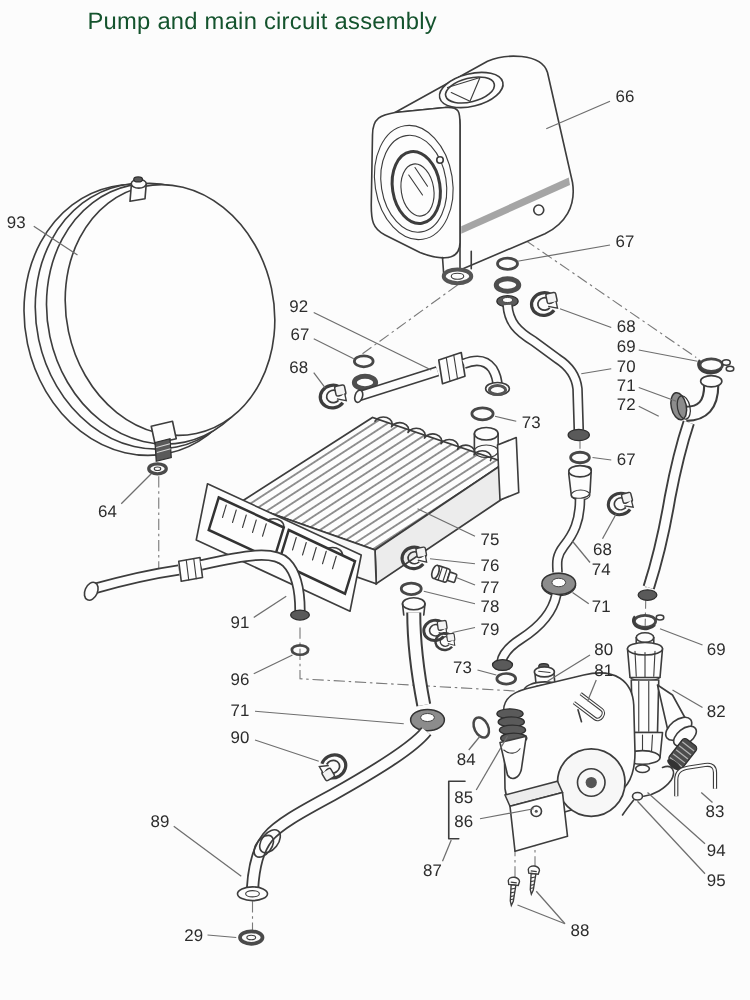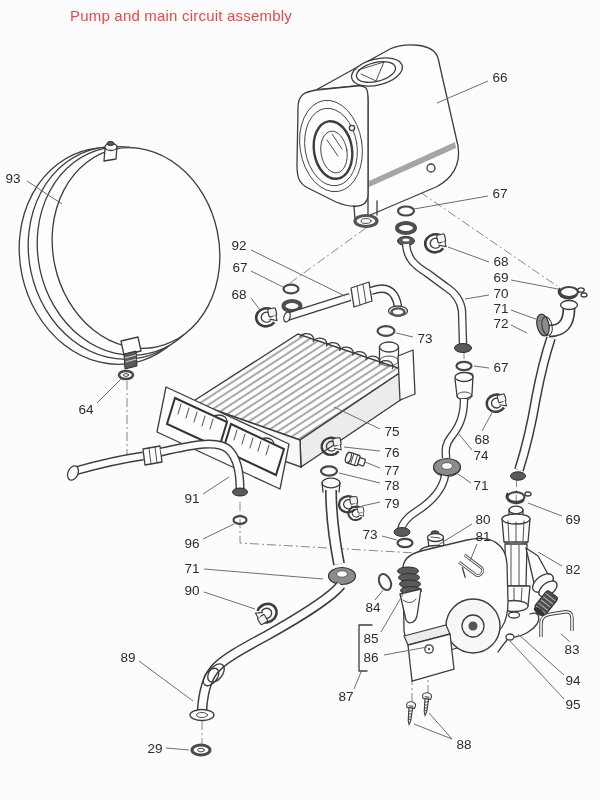--- a/index.html
+++ b/index.html
@@ -1,18 +1,18 @@
 <!DOCTYPE html>
 <html style="--background: #fcfcfc; --ink: #3d3d3d; --leader: #6e6e6e; --label: #2c2c2c; --shade_dark: #5a5a5a; --shade_mid: #8f8f8f; --shade_light: #ececec;"><head>
 <meta charset="utf-8">
 <style>
   html,body{margin:0;padding:0;background:#e9e9e9;}
   #page{position:relative;width:600px;height:800px;background:var(--bg,#fcfcfc);overflow:hidden;
         font-family:"Liberation Sans",sans-serif;}
-  #title{position:absolute;left:70px;top:7px;font-size:15px;color:#ef4444;letter-spacing:.2px;}
+  #title{position:absolute;left:70px;top:7px;font-size:19px;color:#14532d;letter-spacing:.2px;}
   svg{position:absolute;left:0;top:0;}
   .ln{fill:none;stroke:#3d3d3d;stroke-width:1.3;stroke-linecap:round;stroke-linejoin:round;}
   .thin{stroke-width:.9;}
   .fw{fill:#fdfdfd;stroke:#3d3d3d;stroke-width:1.3;stroke-linejoin:round;}
   .tube{fill:none;stroke:#3d3d3d;stroke-linecap:butt;stroke-linejoin:round;}
   .oring{fill:none;stroke:#474747;stroke-width:2.2;}
   .gasket{fill:none;stroke:#4e4e4e;stroke-width:4;}
   .dark{fill:#5a5a5a;stroke:#2e2e2e;stroke-width:1;}
   .grom{fill:#8c8c8c;stroke:#333;stroke-width:1.2;}
   .hole{fill:#fdfdfd;stroke:#444;stroke-width:.8;}

